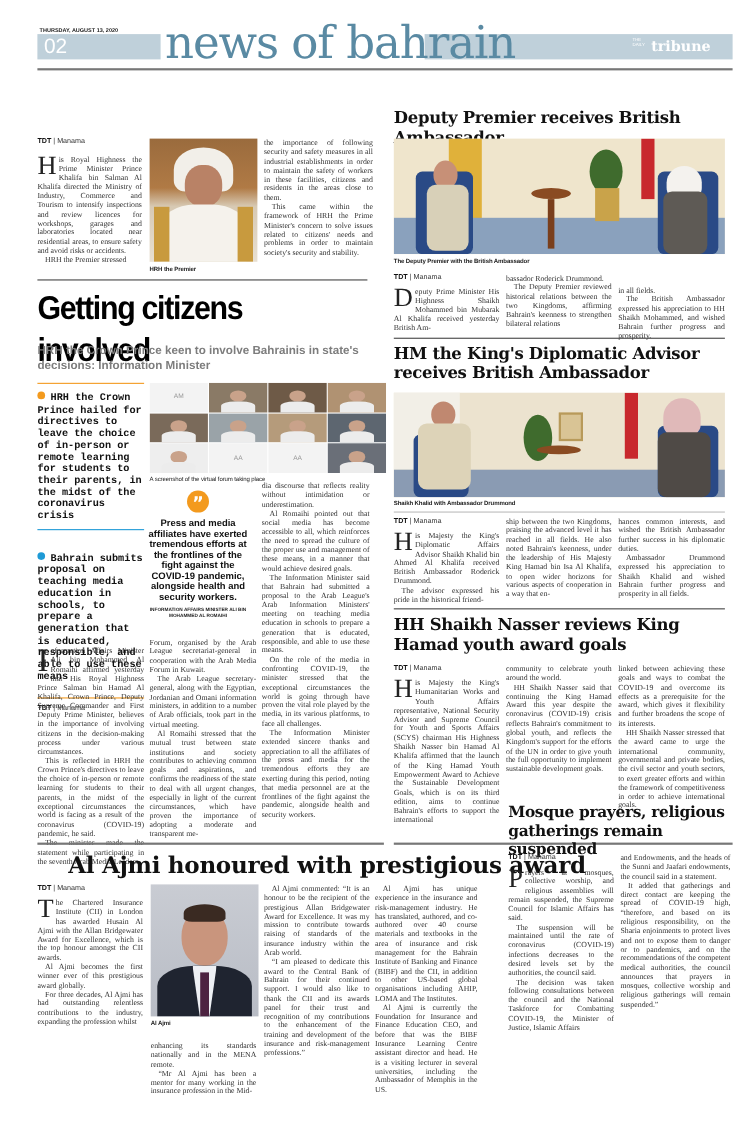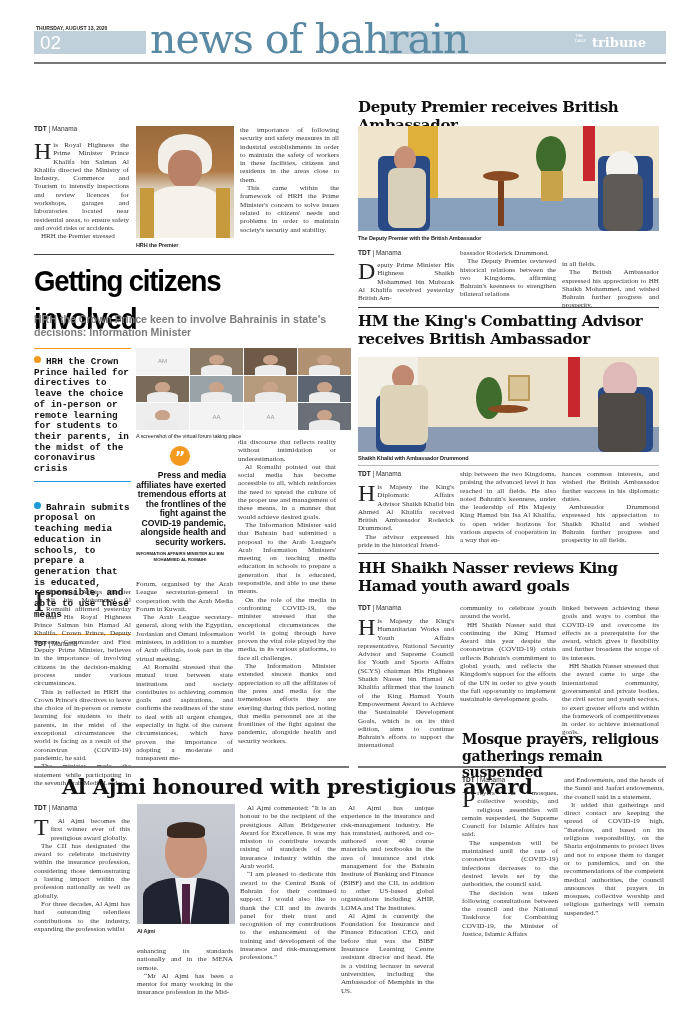--- a/index.html
+++ b/index.html
@@ -20,21 +20,21 @@
 #date{left:36px;top:25px;font-family:"Liberation Sans",sans-serif;font-size:5px;font-weight:bold;color:#222}
 #band{left:34px;top:31px;width:632px;height:23px;background:#bfd0da}
 #pageno{left:40px;top:31px;font-family:"Liberation Sans",sans-serif;font-size:19px;color:#fff;font-weight:300;line-height:23px}
 #masthead-bg{left:146px;top:22px;width:240px;height:40px;background:#fff}
 #masthead{left:150px;top:14px;font-family:"DejaVu Serif",serif;font-size:41px;color:#5a8aa3;letter-spacing:-1px;font-weight:200;line-height:50px}
 #tribune{left:592px;top:31px;height:23px;line-height:23px;font-family:"DejaVu Serif",serif;font-weight:bold;font-size:13px;color:#fff}
 #tribune-small{left:575px;top:34px;font-family:"Liberation Sans",sans-serif;font-size:4px;line-height:4.5px;color:#fff}
 #header-rule{left:34px;top:62px;width:632px;height:2px;background:#777}
 .bullet-dot{display:inline-block;width:7px;height:7px;border-radius:50%;margin-right:5px;vertical-align:1px}
 .sidebar-point{font-family:Liberation Mono, monospace;font-weight:bold;font-size:9.3px;line-height:10.7px;color:#111}
-.quote-text{font-family:"Liberation Sans",sans-serif;font-weight:bold;font-size:8.6px;line-height:9.5px;text-align:right;color:#111}
+.quote-text{font-family:"Liberation Sans",sans-serif;font-weight:bold;font-size:8.6px;line-height:9.5px;text-align:center;color:#111}
 .quote-attr{font-family:"Liberation Sans",sans-serif;font-size:4.3px;font-weight:bold;text-align:center;color:#222;line-height:5.5px;margin-top:4px}
 </style>
 </head>
 <body>
 
 <div class="abs" id="date">THURSDAY, AUGUST 13, 2020</div>
 <div class="abs" id="band"></div>
 <div class="abs" id="pageno">02</div>
 <div class="abs" id="masthead-bg"></div>
 <div class="abs" id="masthead">news of bahrain</div>
@@ -186,21 +186,21 @@
     <p class="first">dia discourse that reflects reality without intimidation or underestimation.</p>
     <p>Al Romaihi pointed out that social media has become accessible to all, which reinforces the need to spread the culture of the proper use and management of these means, in a manner that would achieve desired goals.</p>
     <p>The Information Minister said that Bahrain had submitted a proposal to the Arab League's Arab Information Ministers' meeting on teaching media education in schools to prepare a generation that is educated, responsible, and able to use these means.</p>
     <p>On the role of the media in confronting COVID-19, the minister stressed that the exceptional circumstances the world is going through have proven the vital role played by the media, in its various platforms, to face all challenges.</p>
     <p>The Information Minister extended sincere thanks and appreciation to all the affiliates of the press and media for the tremendous efforts they are exerting during this period, noting that media personnel are at the frontlines of the fight against the pandemic, alongside health and security workers.</p>
   </div>
 </section>
 <div class="rule" style="left:34px;top:766px;width:315px;background:#777;height:2px"></div>
 
 <section class="abs" style="left:358px;top:313px;width:308px;height:210px">
-  <h2 class="headline" style="font-size:15px;line-height:17.5px;font-weight:600;width:300px">HM the King's Combatting Advisor receives British Ambassador</h2>
+  <h2 class="headline" style="font-size:15px;line-height:17.5px;font-weight:600;width:300px">HM the King's Diplomatic Advisor receives British Ambassador</h2>
   <div class="photo" style="left:0;top:44px;width:301px;height:95px;background:#ece3cf">
     <div style="position:absolute;left:0;top:0;width:60px;height:70px;background:#f2efe7"></div>
     <div style="position:absolute;left:210px;top:0;width:12px;height:60px;background:#c8282d"></div>
     <div style="position:absolute;left:0;top:70px;width:301px;height:25px;background:#8a9bb3"></div>
     <div style="position:absolute;left:18px;top:38px;width:50px;height:57px;background:#2a4a86;border-radius:6px"></div>
     <div style="position:absolute;left:34px;top:8px;width:22px;height:24px;border-radius:50%;background:#c08870"></div>
     <div style="position:absolute;left:22px;top:28px;width:48px;height:60px;background:#ddd3b8;border-radius:8px"></div>
     <div style="position:absolute;left:118px;top:20px;width:26px;height:42px;background:#3f6b2d;border-radius:50%"></div>
     <div style="position:absolute;left:150px;top:18px;width:22px;height:26px;background:#d9c495;border:2px solid #b89a5a"></div>
     <div style="position:absolute;left:130px;top:48px;width:40px;height:8px;background:#8a4b22;border-radius:50%"></div>
@@ -248,22 +248,22 @@
 </section>
 <div class="rule" style="left:358px;top:766px;width:308px;background:#777;height:2px"></div>
 
 <section class="abs" style="left:34px;top:774px;width:400px;height:250px">
   <h2 class="headline" style="position:absolute;left:28px;top:0;font-size:21px;line-height:26px;font-weight:600;white-space:nowrap">Al Ajmi honoured with prestigious award</h2>
   <div class="byline abs" style="left:0;top:30px">
     <b>TDT</b> <span>| Manama</span>
   </div>
   <div class="body-text abs" style="left:0;top:43px;width:96px">
     <span class="dropcap">T</span>
+    <p class="first">he Chartered Insurance Institute (CII) in London has awarded Husain Al Ajmi with the Allan Bridgewater Award for Excellence, which is the top honour amongst the CII awards.</p>
     <p>Al Ajmi becomes the first winner ever of this prestigious award globally.</p>
-    <p>The CII has designated the award to celebrate inclusivity within the insurance profession, considering those demonstrating a lasting impact within the profession nationally as well as globally.</p>
     <p>For three decades, Al Ajmi has had outstanding relentless contributions to the industry, expanding the profession whilst</p>
   </div>
   <div class="photo" style="left:103px;top:30px;width:98px;height:120px;background:linear-gradient(180deg,#c9ccd3,#b8bcc5)">
     <div style="position:absolute;left:28px;top:22px;width:42px;height:52px;border-radius:48%;background:#c9957d"></div>
     <div style="position:absolute;left:30px;top:18px;width:38px;height:16px;border-radius:50% 50% 20% 20%;background:#3a2a22"></div>
     <div style="position:absolute;left:6px;top:74px;width:86px;height:46px;border-radius:40% 40% 0 0;background:#1f2430"></div>
     <div style="position:absolute;left:38px;top:74px;width:22px;height:46px;background:#eef0f4;clip-path:polygon(0 0,100% 0,70% 100%,30% 100%)"></div>
     <div style="position:absolute;left:45px;top:80px;width:8px;height:40px;background:#4d2341"></div>
   </div>
   <div class="caption abs" style="left:103px;top:154px">Al Ajmi</div>

